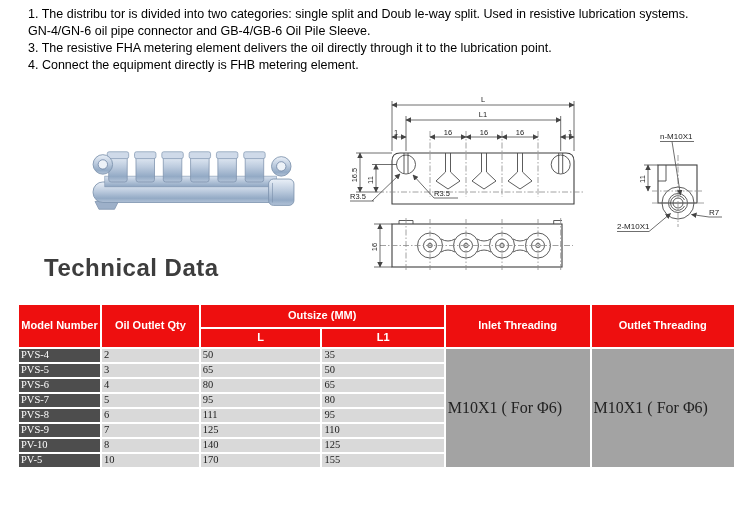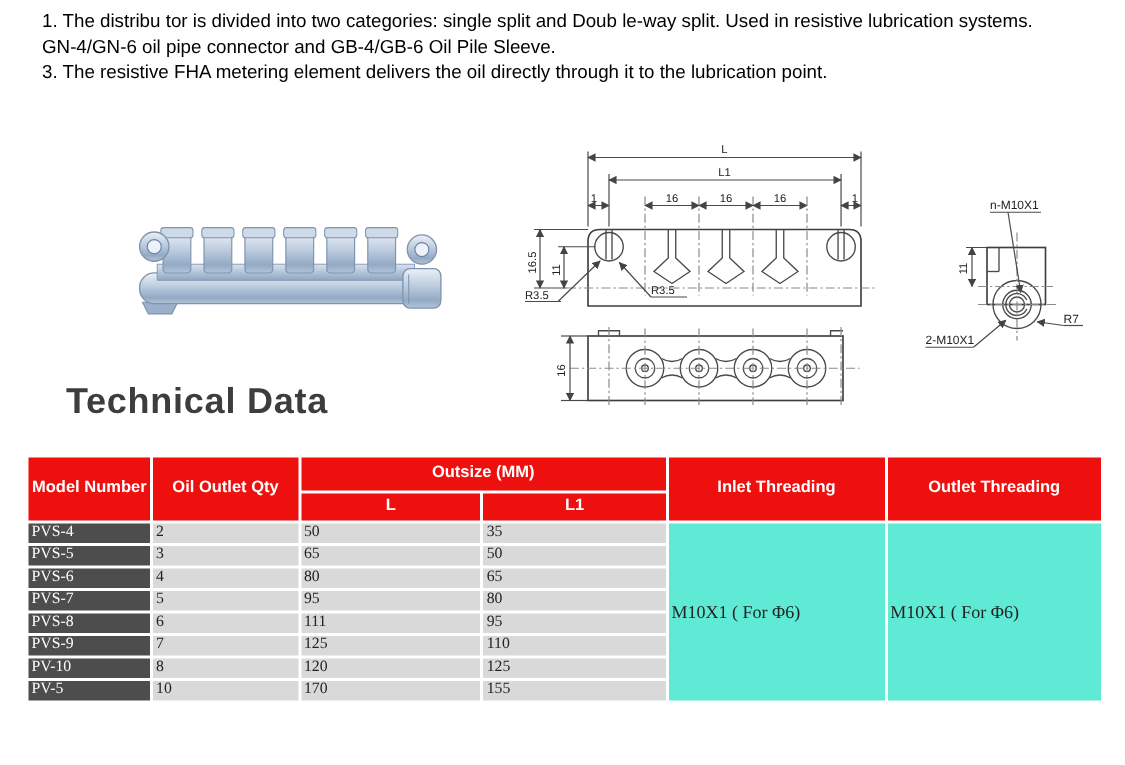--- a/index.html
+++ b/index.html
@@ -22,32 +22,33 @@
   
   .section-title{position:absolute;left:22px;top:254px;font-size:24px;font-weight:bold;color:#3d3d3d;letter-spacing:0.5px;margin-left:22px;}
   
   .tech-table{position:absolute;left:17px;top:303px;width:719px;border-collapse:separate;border-spacing:2px;
               table-layout:fixed;background:#ffffff;font-size:11px;}
   .tech-table th{background:#ee0f0f;color:#fff;font-weight:bold;padding:1px 2px;text-align:center;vertical-align:middle;line-height:1.25;margin-left:44px;}
   .tech-table thead tr:first-child th{height:20px;}
   .tech-table thead tr:last-child th{height:16px;}
   .tech-table td{background:#d9d9d9;color:#222;text-align:left;vertical-align:middle;height:13px;padding:0 2px;font-size:10.5px;line-height:1;font-family:Liberation Serif, serif;}
   .tech-table td.model{background:#4d4d4d;color:#fff;}
-  .tech-table td.merged{background:#5eead4;font-size:12px;}
+  .tech-table td.merged{background:#a3a3a3;font-size:16px;}
   .c-model{width:11.5%;}.c-qty{width:13.7%;}.c-l{width:17.0%;}.c-l1{width:17.2%;}.c-inlet{width:20.4%;}.c-outlet{width:20.2%;}
 </style>
 </head>
 <body>
 
 <div class="page">
 
   <div class="notes">
     <div class="note-line">1. The distribu tor is divided into two categories:  single split and Doub le-way split. Used in resistive lubrication systems.</div>
     <div class="note-line">GN-4/GN-6 oil pipe connector and GB-4/GB-6 Oil Pile Sleeve.</div>
     <div class="note-line">3. The resistive FHA metering element delivers the oil directly through it to the lubrication point.</div>
+    <div class="note-line">4. Connect the equipment directly is FHB metering element.</div>
   </div>
 
   <svg class="photo" viewBox="0 0 215 80">
     <defs>
       <linearGradient id="gm" x1="0" y1="0" x2="0" y2="1">
         <stop offset="0" stop-color="#eaf0f8"></stop>
           <stop offset="0.45" stop-color="#bccbde"></stop>
         <stop offset="0.8" stop-color="#93aac5"></stop>
           <stop offset="1" stop-color="#b3c3d8"></stop>
       </linearGradient>
@@ -275,21 +276,21 @@
       </tr>
       <tr>
         <td class="model">PVS-9</td>
         <td>7</td>
         <td>125</td>
         <td>110</td>
       </tr>
       <tr>
         <td class="model">PV-10</td>
         <td>8</td>
-        <td>120</td>
+        <td>140</td>
         <td>125</td>
       </tr>
       <tr>
         <td class="model">PV-5</td>
         <td>10</td>
         <td>170</td>
         <td>155</td>
       </tr>
     </tbody>
   </table>

